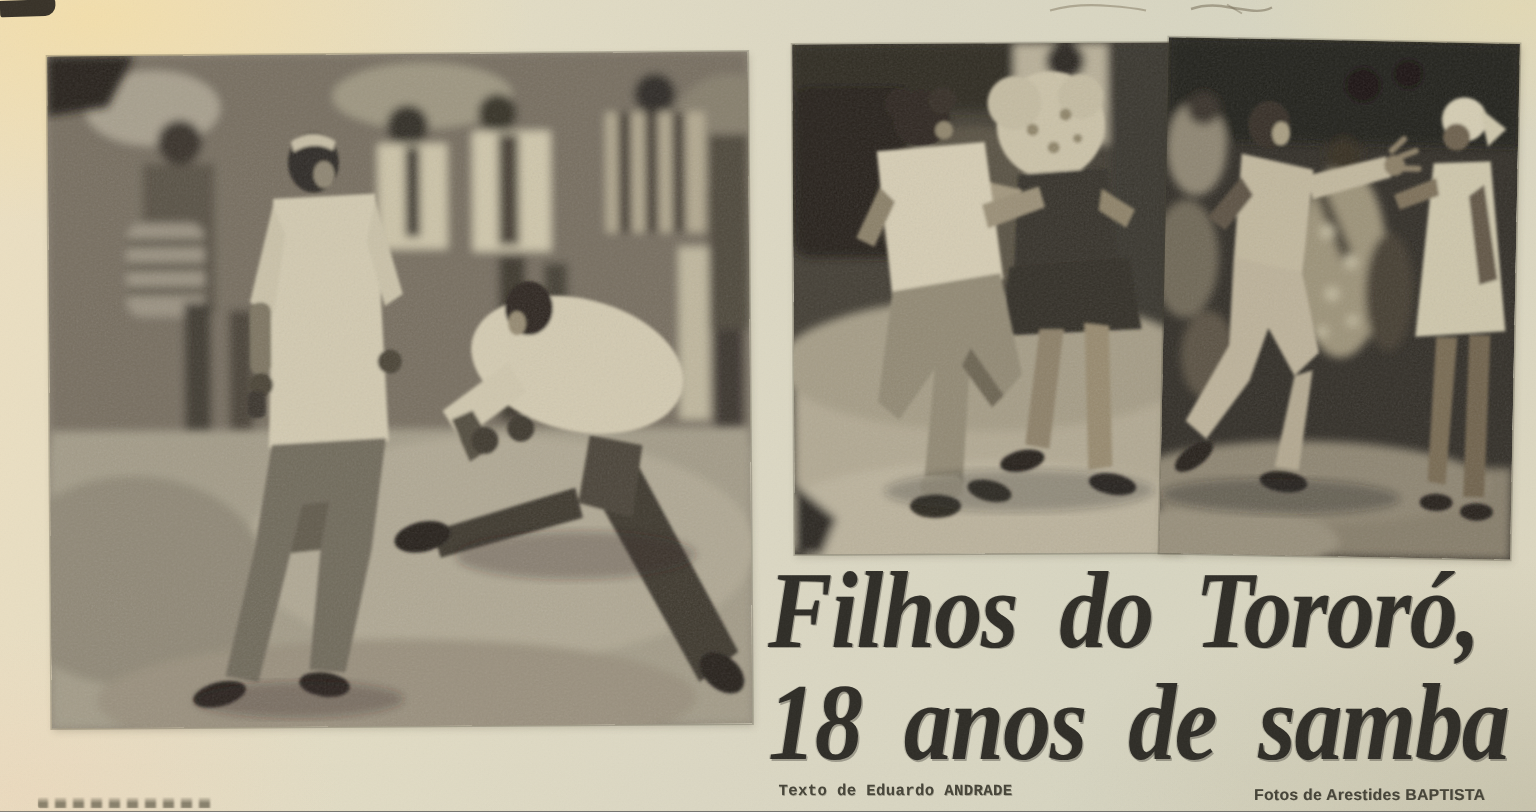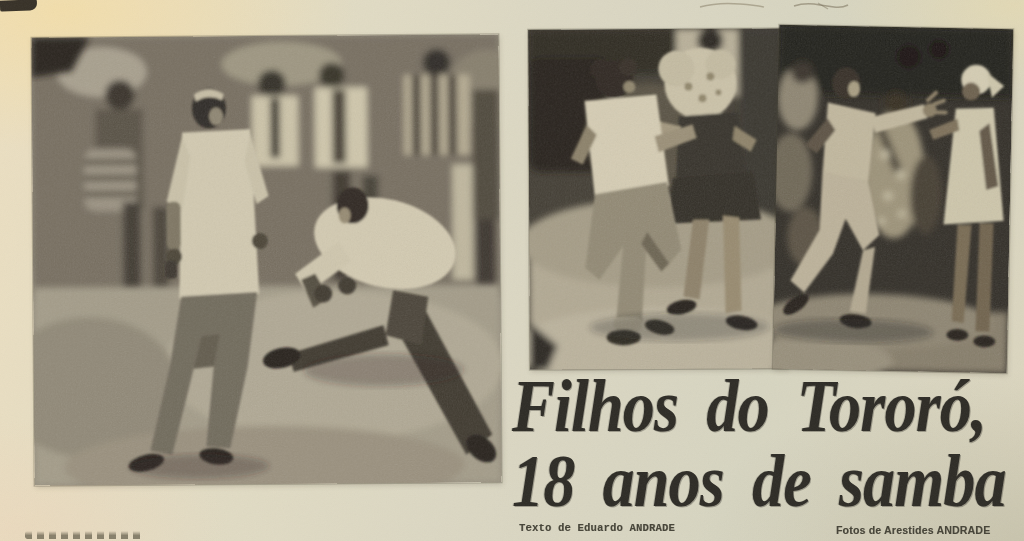--- a/index.html
+++ b/index.html
@@ -288,21 +288,21 @@
       <rect width="234" height="350" fill="#17140f" filter="url(#grainR)" opacity=".55"></rect>
     </svg>
   </figure>
 
   <h1 class="headline">
     <span class="hl-line">Filhos do Tororó,</span>
     <span class="hl-line">18 anos de samba</span>
   </h1>
 
   <div class="credit credit-left">Texto de Eduardo ANDRADE</div>
-  <div class="credit credit-right">Fotos de Arestides ANDRADE</div>
+  <div class="credit credit-right">Fotos de Arestides BAPTISTA</div>
 
   <div class="cutoff-caption"></div>
 
   <svg class="grain" width="1024" height="541">
     <defs>
       <filter id="grainPage" x="0" y="0" width="100%" height="100%">
         <feTurbulence type="fractalNoise" baseFrequency=".9" numOctaves="2" stitchTiles="stitch"></feTurbulence>
         <feColorMatrix type="saturate" values="0"></feColorMatrix>
         <feComponentTransfer>
             <feFuncA type="table" tableValues="0 .12"></feFuncA>

